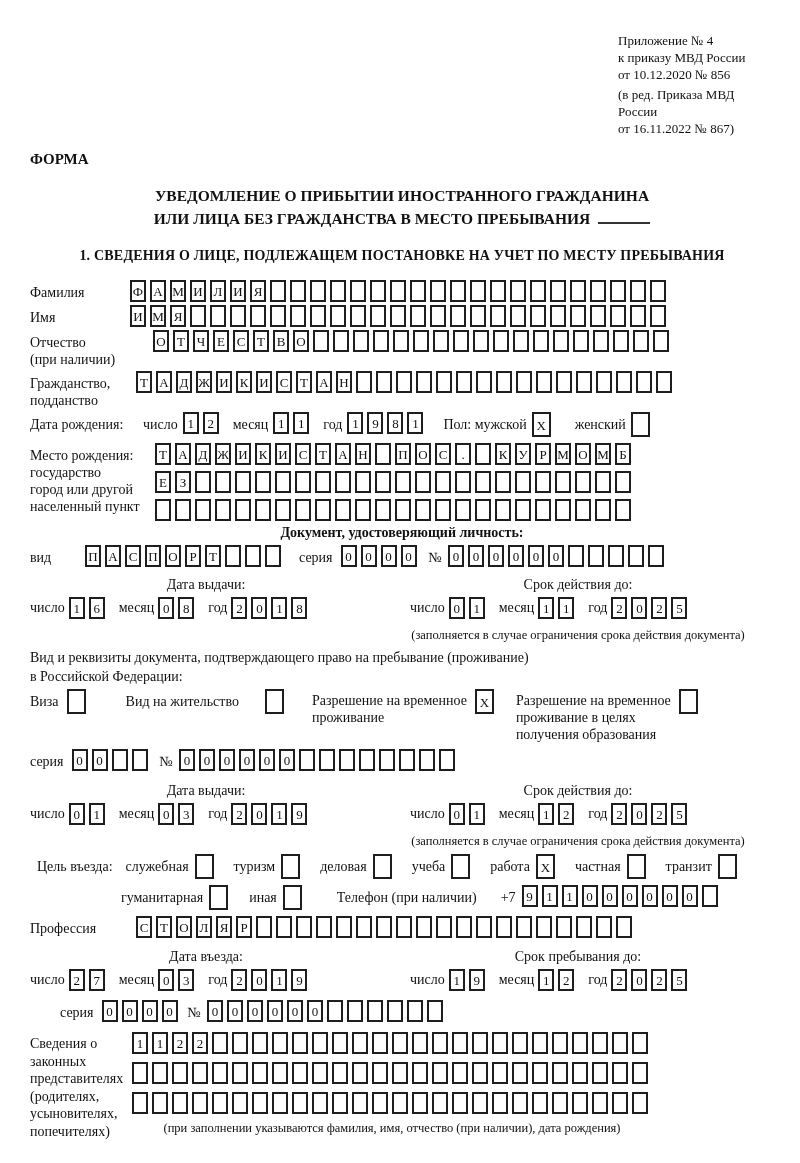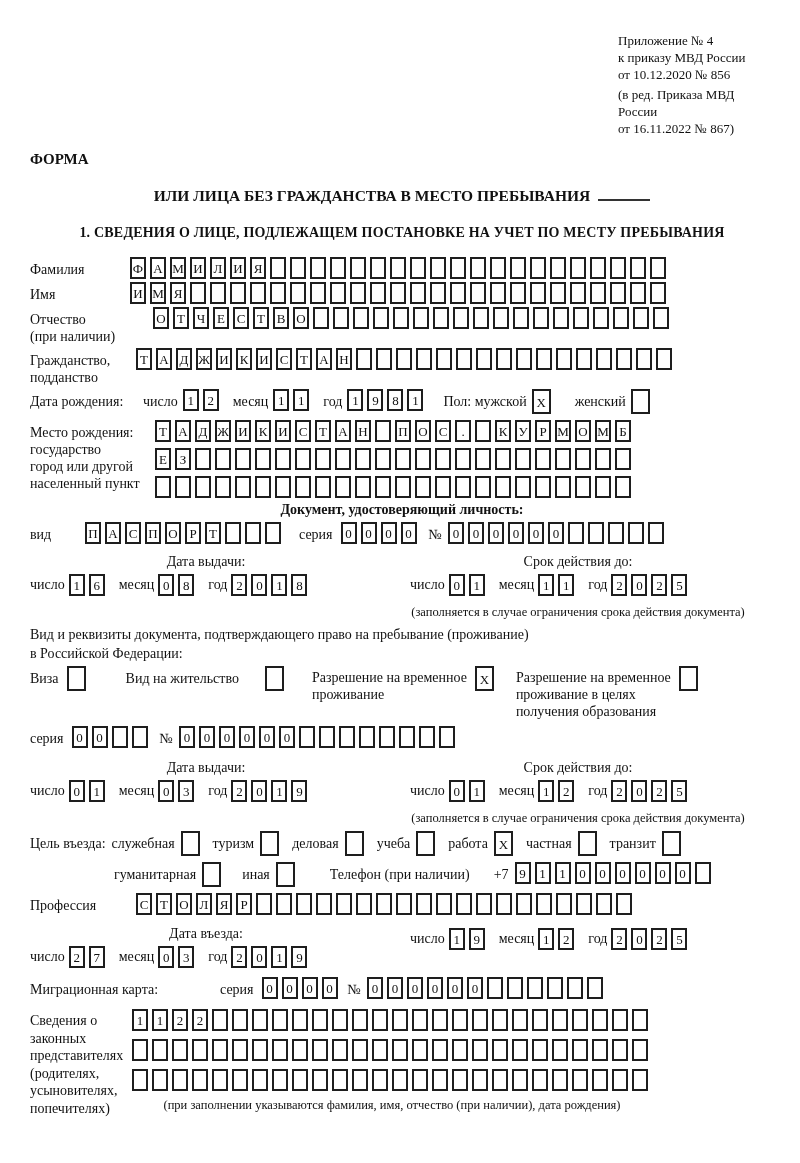--- a/index.html
+++ b/index.html
@@ -58,21 +58,21 @@
   .dnote { font-size: 12.5px; text-align: center; margin-top: 7px; line-height: 15px; }
 
   .para { line-height: 19px; margin-bottom: 3px; }
 
   .cbrow { display: flex; align-items: flex-start; margin-bottom: 6px; }
   .cbitem { display: flex; align-items: flex-start; }
   .cbitem .t { margin-right: 8px; line-height: 26px; }
   .cbl { text-align: left; line-height: 17px; margin-right: 8px; padding-top: 3px; }
 
   .purpose { display: flex; align-items: flex-start; margin-bottom: 5px; }
-  .purpose .t { margin-right: 6px; line-height: 26px; }
+  .purpose .t { margin-right: 6px; line-height: 26px; margin-left: 7px; }
   .purpose .boxes { margin-right: 9px; }
   .indent { padding-left: 84px; }
 
   .legal { display: flex; margin-top: 2px; }
   .legal-lbl { width: 102px; flex: none; line-height: 17.5px; padding-top: 3px; }
   .legal-rows { display: flex; flex-direction: column; gap: 8px; }
   .footer-note { font-size: 12.5px; text-align: center; margin-top: 7px; line-height: 15px; }
 </style>
 </head>
 <body>
@@ -83,20 +83,21 @@
     <div>Приложение № 4</div>
     <div>к приказу МВД России</div>
     <div>от 10.12.2020 № 856</div>
     <div class="gap">(в ред. Приказа МВД России</div>
     <div>от 16.11.2022 № 867)</div>
   </div>
 
   <div class="forma">ФОРМА</div>
 
   <div class="title">
+    <div>УВЕДОМЛЕНИЕ О ПРИБЫТИИ ИНОСТРАННОГО ГРАЖДАНИНА</div>
     <div><span>ИЛИ ЛИЦА БЕЗ ГРАЖДАНСТВА В МЕСТО ПРЕБЫВАНИЯ</span><span class="uline"></span></div>
   </div>
 
   <div class="sec">1. СВЕДЕНИЯ О ЛИЦЕ, ПОДЛЕЖАЩЕМ ПОСТАНОВКЕ НА УЧЕТ ПО МЕСТУ ПРЕБЫВАНИЯ</div>
 
   <div class="rows">
 
     <div class="row">
       <div class="lbl w-surname">Фамилия</div>
       <div class="boxes">
@@ -658,20 +659,21 @@
           <span class="t">год</span>
           <span class="boxes">
               <span class="box">2</span>
               <span class="box">0</span>
               <span class="box">1</span>
               <span class="box">9</span>
             </span>
         </div>
       </div>
       <div class="dcol-r">
+        <div class="dhead">Срок пребывания до:</div>
         <div class="dl" style="padding-left:28px">
           <span class="t">число</span>
           <span class="boxes">
               <span class="box">1</span>
               <span class="box">9</span>
             </span>
           <span class="t">месяц</span>
           <span class="boxes">
               <span class="box">1</span>
               <span class="box">2</span>
@@ -681,21 +683,20 @@
               <span class="box">2</span>
               <span class="box">0</span>
               <span class="box">2</span>
               <span class="box">5</span>
             </span>
         </div>
       </div>
     </div>
 
     <div class="row" style="margin-bottom:6px">
-      <span class="t w-mig">Миграционная карта:</span>
       <span class="t" style="margin-left:30px;margin-right:8px">серия</span>
       <span class="boxes">
           <span class="box">0</span>
           <span class="box">0</span>
           <span class="box">0</span>
           <span class="box">0</span>
         </span>
       <span class="t" style="margin-left:6px;margin-right:6px">№</span>
       <span class="boxes">
           <span class="box">0</span>

